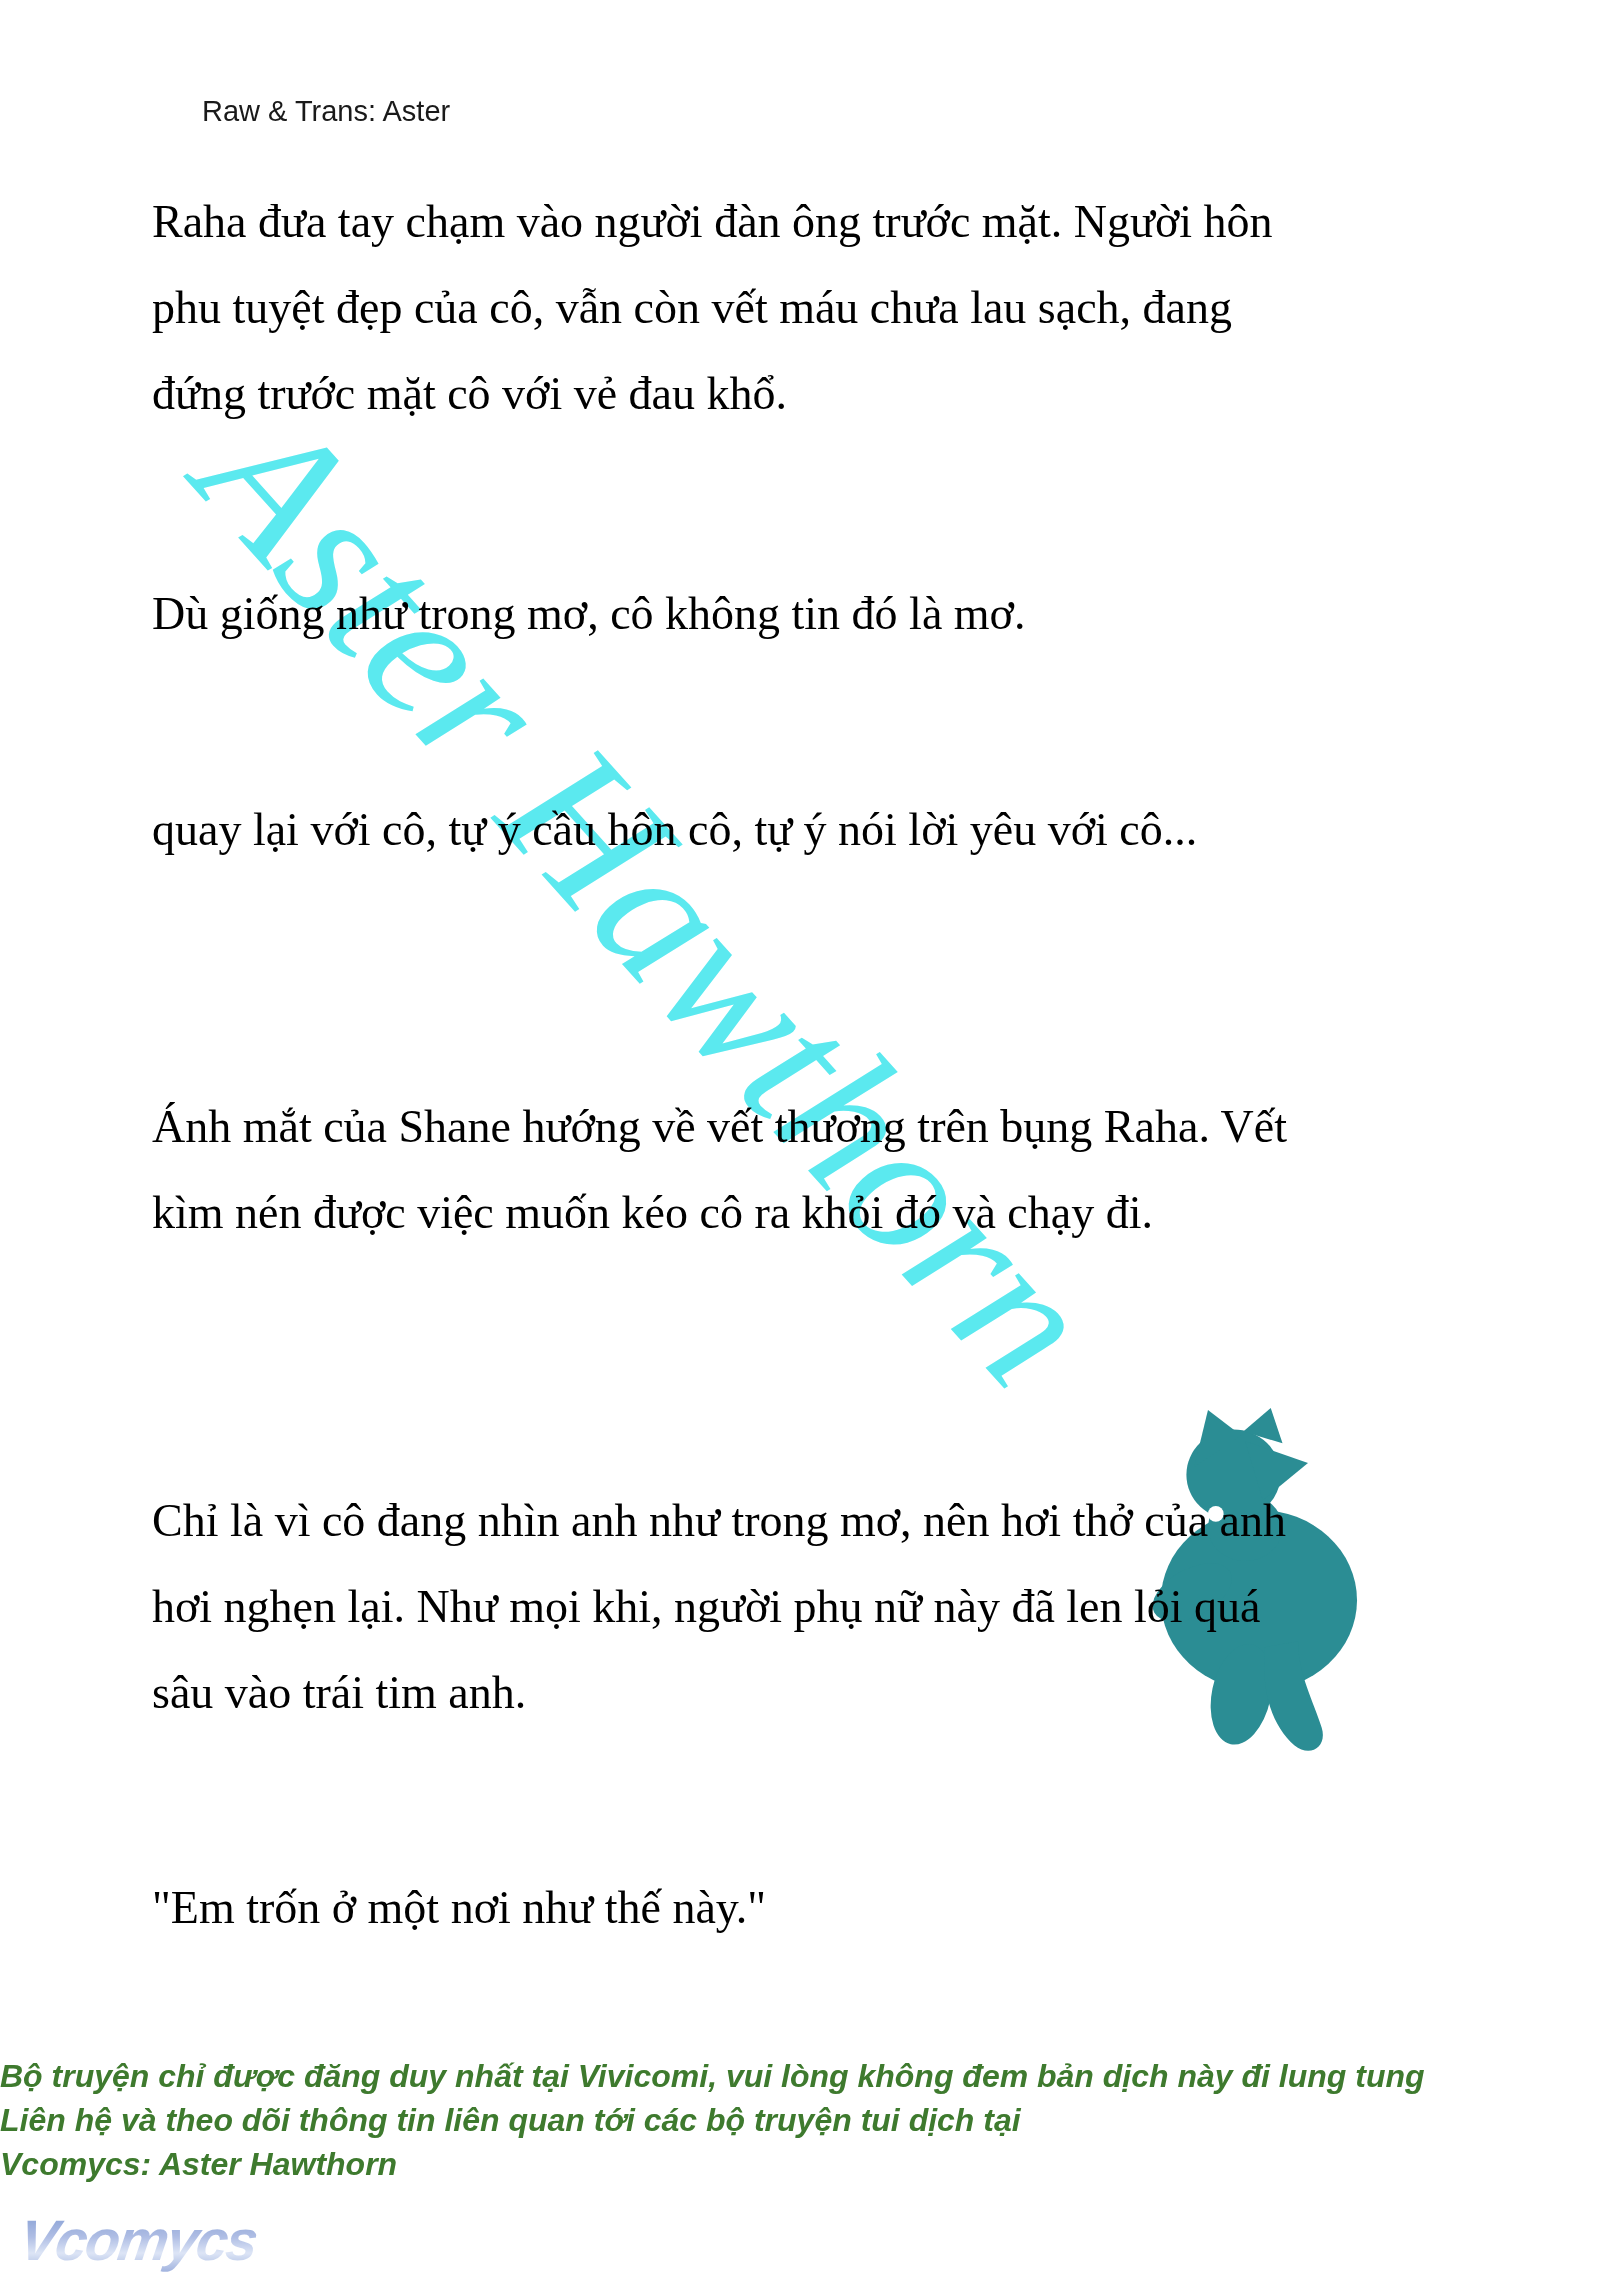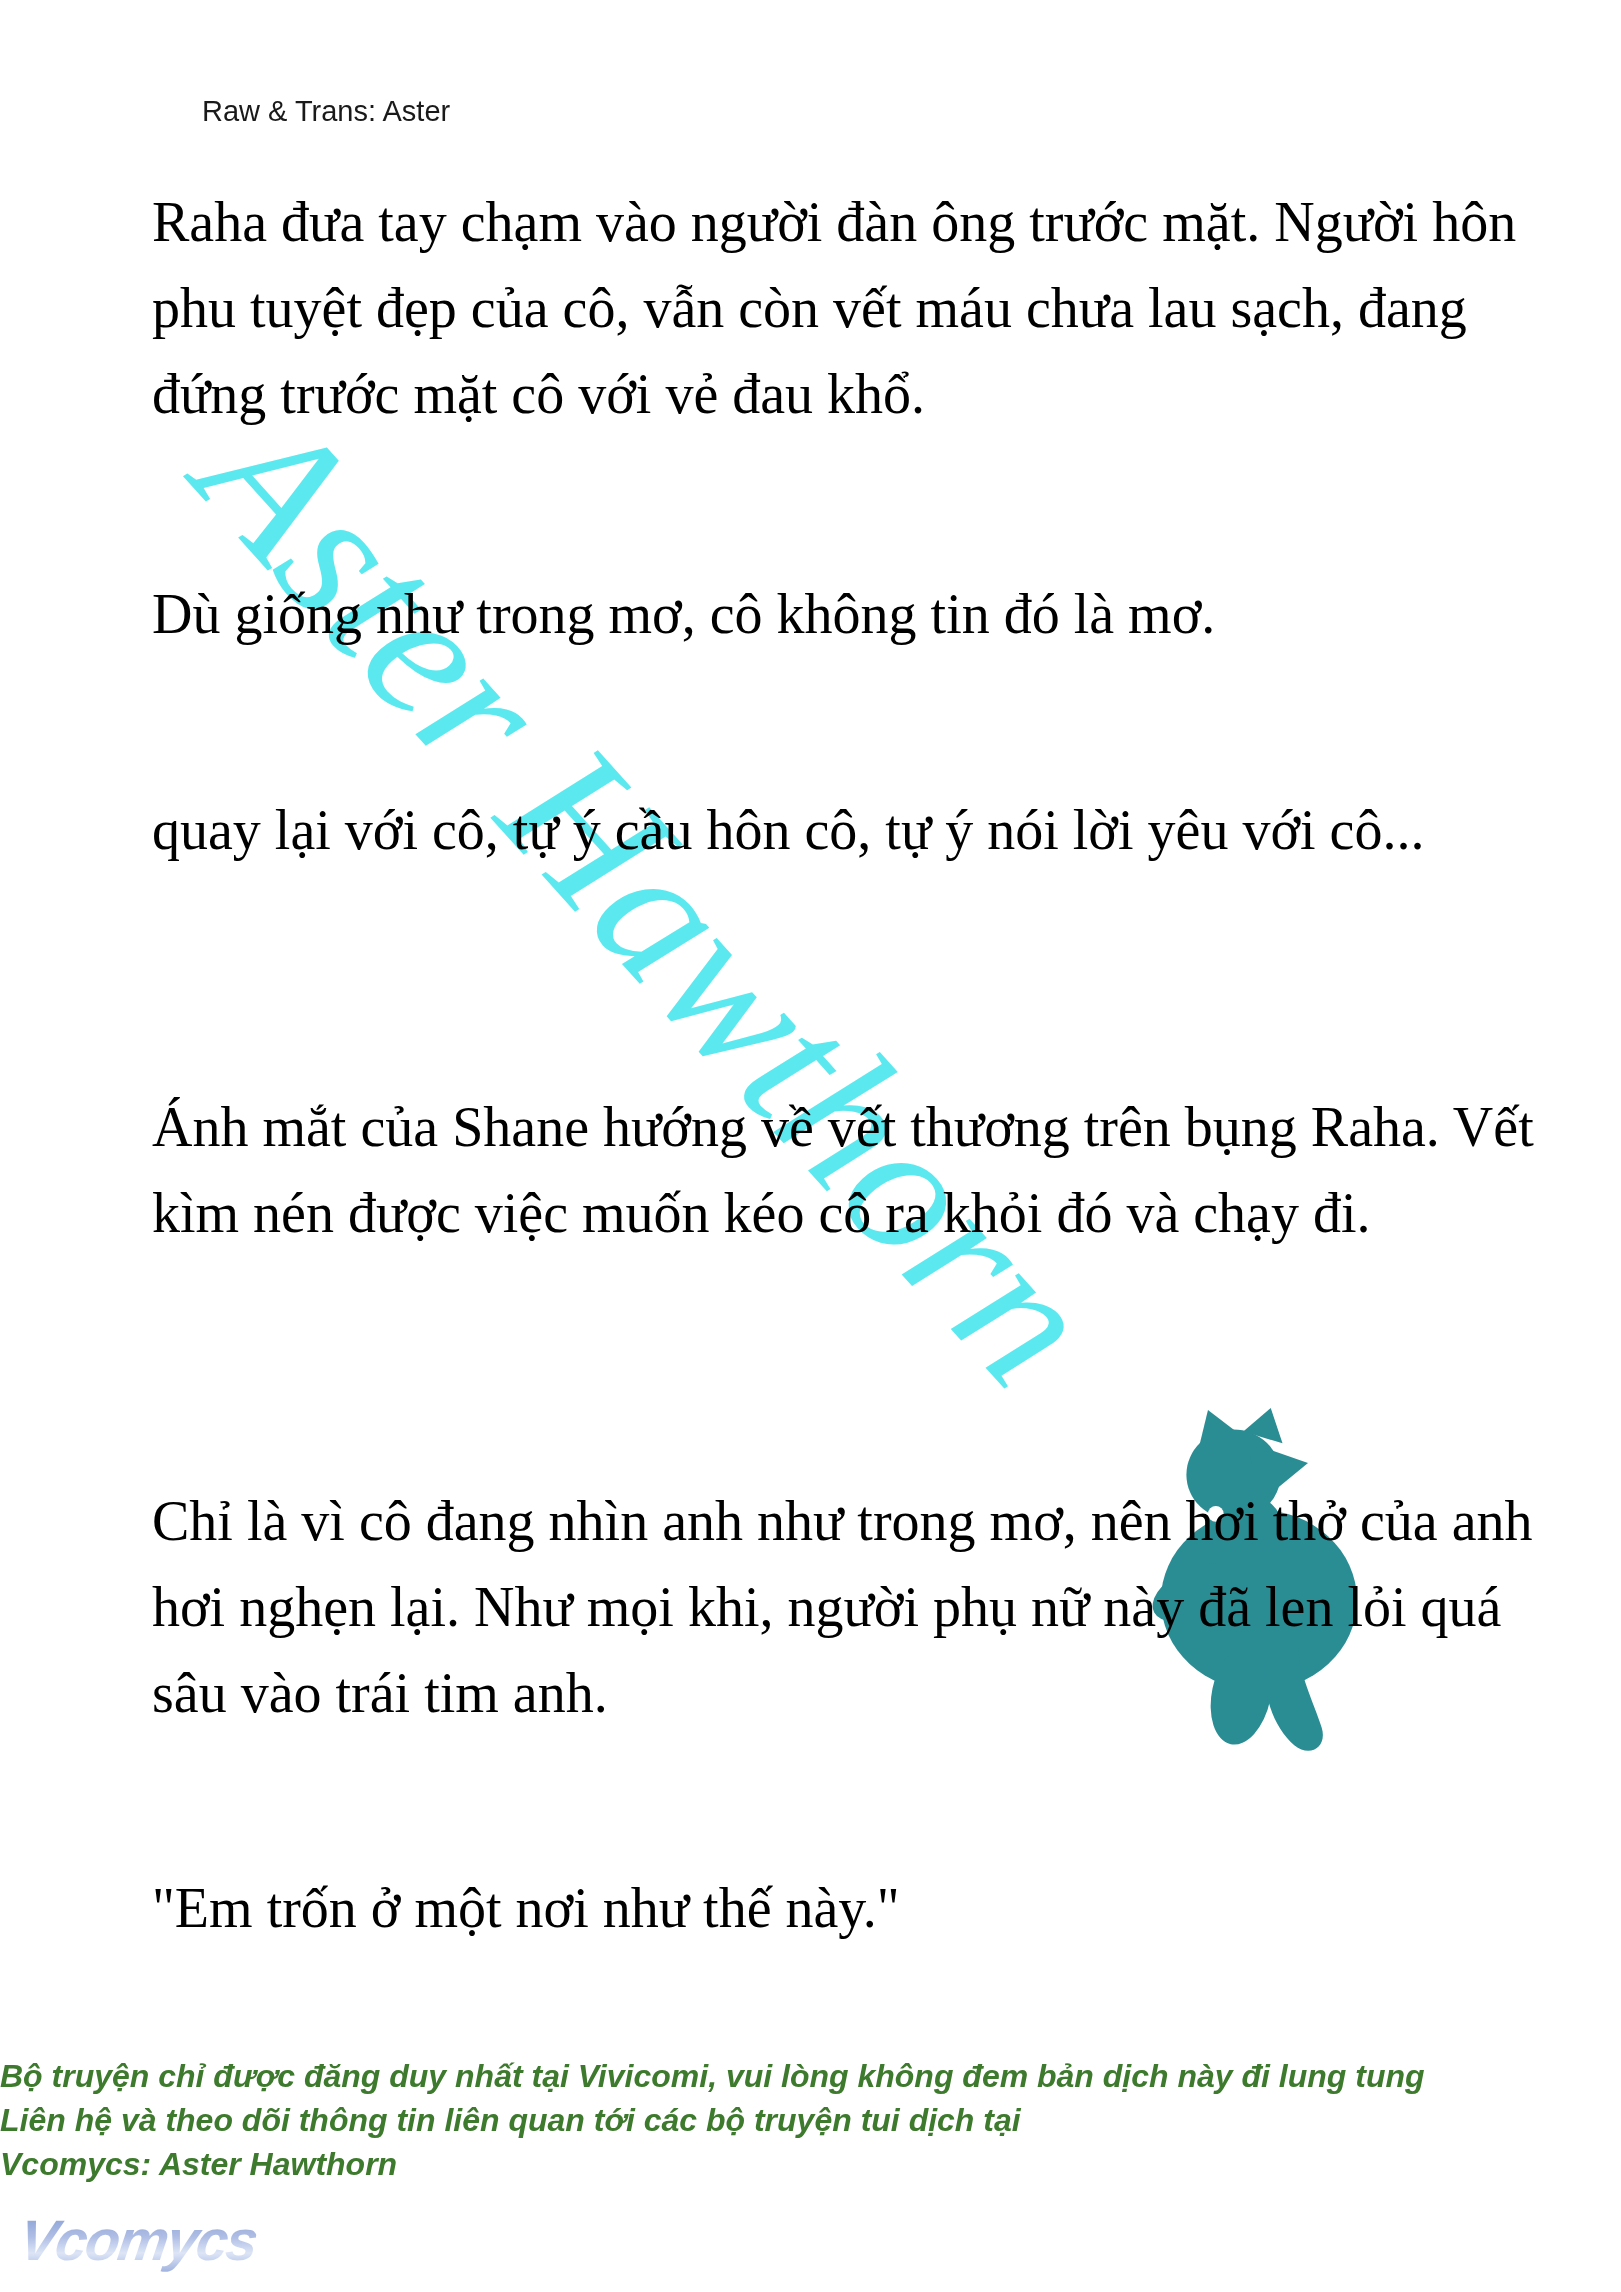--- a/index.html
+++ b/index.html
@@ -16,21 +16,21 @@
   .watermark{
     position:absolute;left:309px;top:377px;
     font-size:191px;font-style:italic;
     color:#5be9ef;white-space:nowrap;
     transform:rotate(48deg);transform-origin:0 0;
     z-index:1;line-height:1;
   }
   .cat{position:absolute;left:1149px;top:1408px;width:216px;height:353px;z-index:1;}
   .para{
     position:absolute;left:152px;width:1313px;
-    font-size:56px;line-height:86px;color:#000;z-index:2;
+    font-size:46px;line-height:86px;color:#000;z-index:2;
   }
   .t-line{white-space:nowrap;}
   .footer{
     position:absolute;left:0;top:2054px;width:1568px;text-align:left;
     font-family:"Liberation Sans","DejaVu Sans",sans-serif;
     font-weight:bold;font-style:italic;
     font-size:32px;line-height:44px;color:#3e7a2e;z-index:3;
   }
   .logo{
     position:absolute;left:19.6px;top:2207px;z-index:3;

